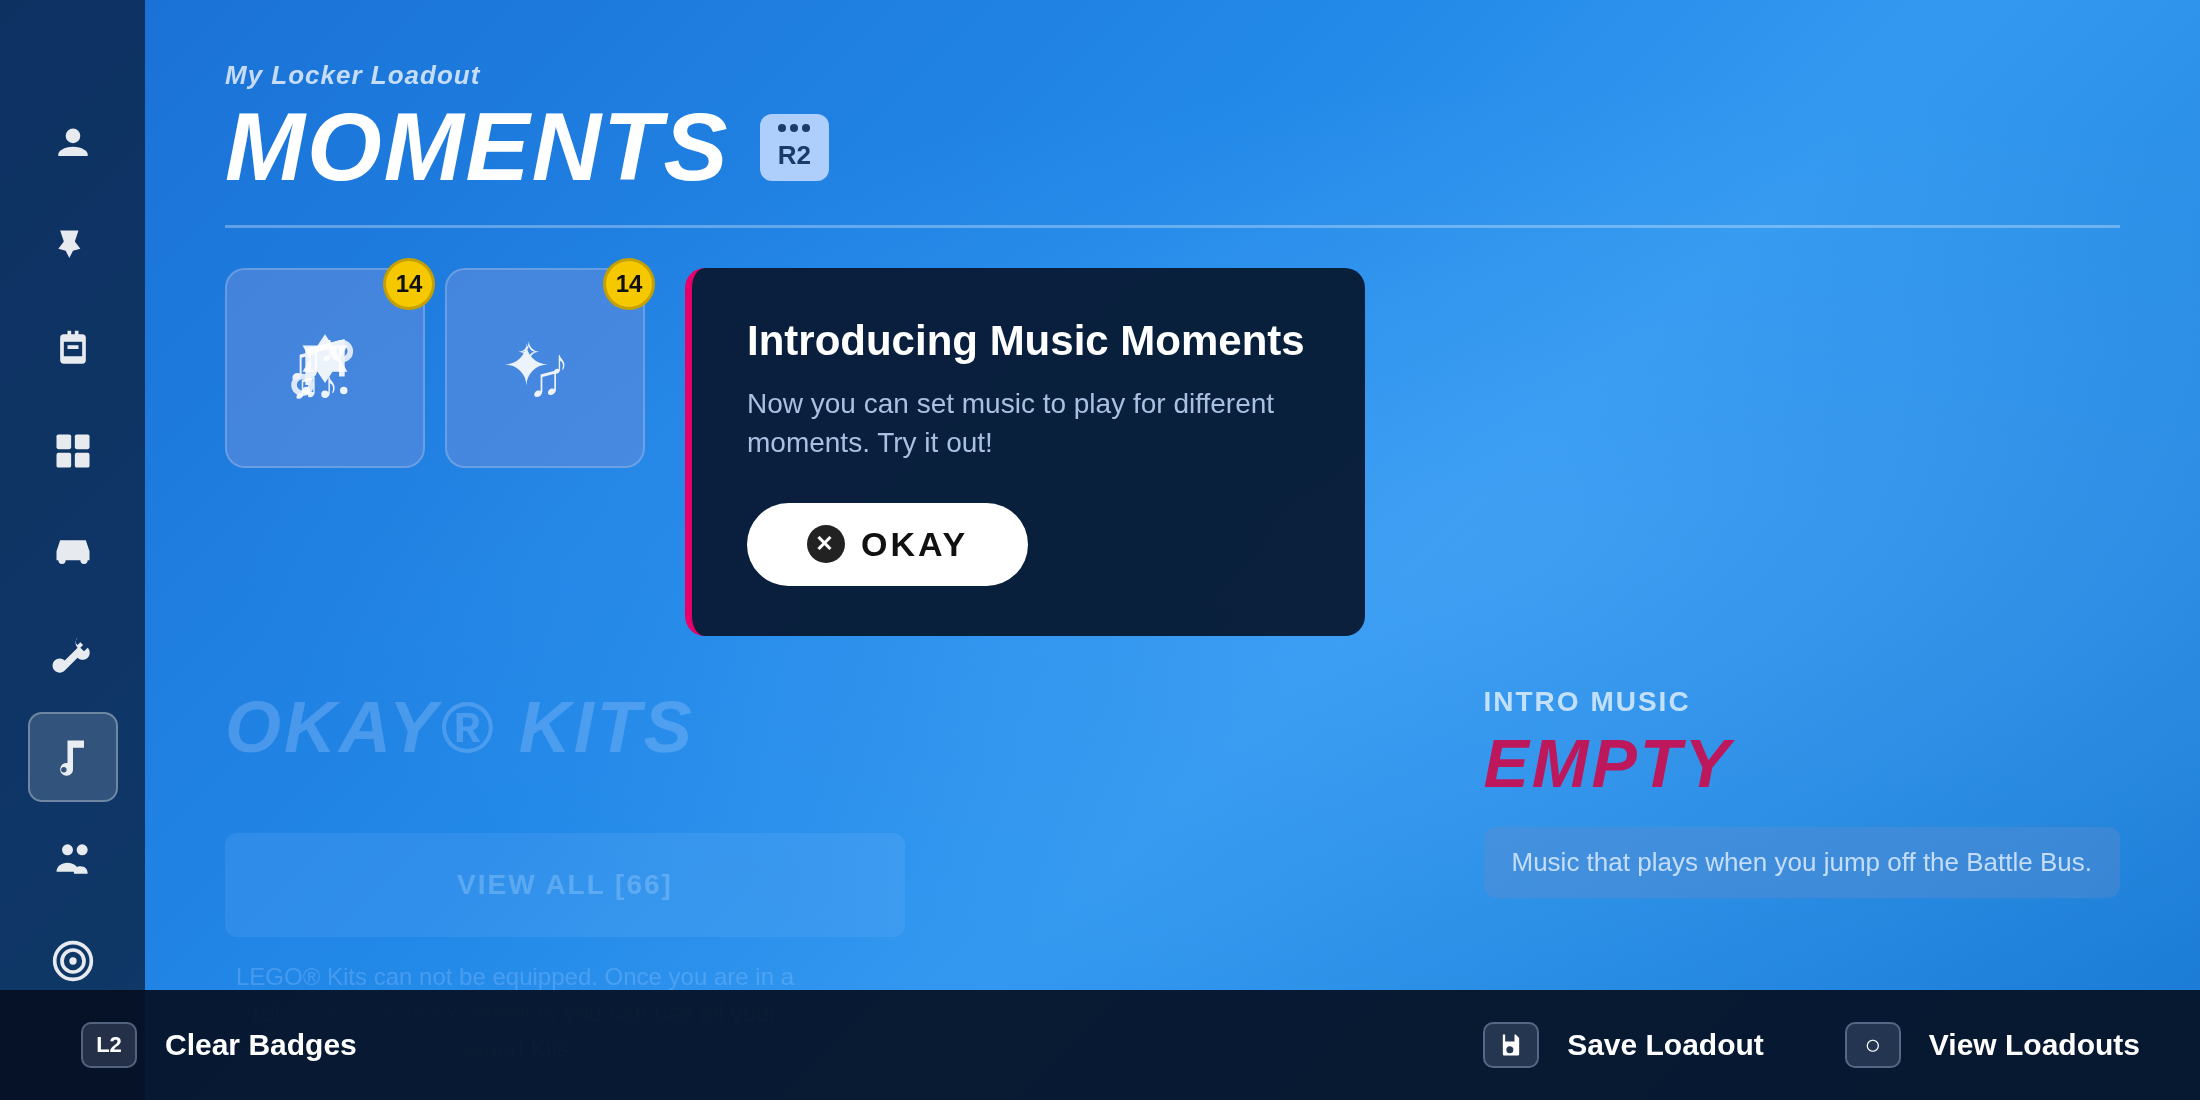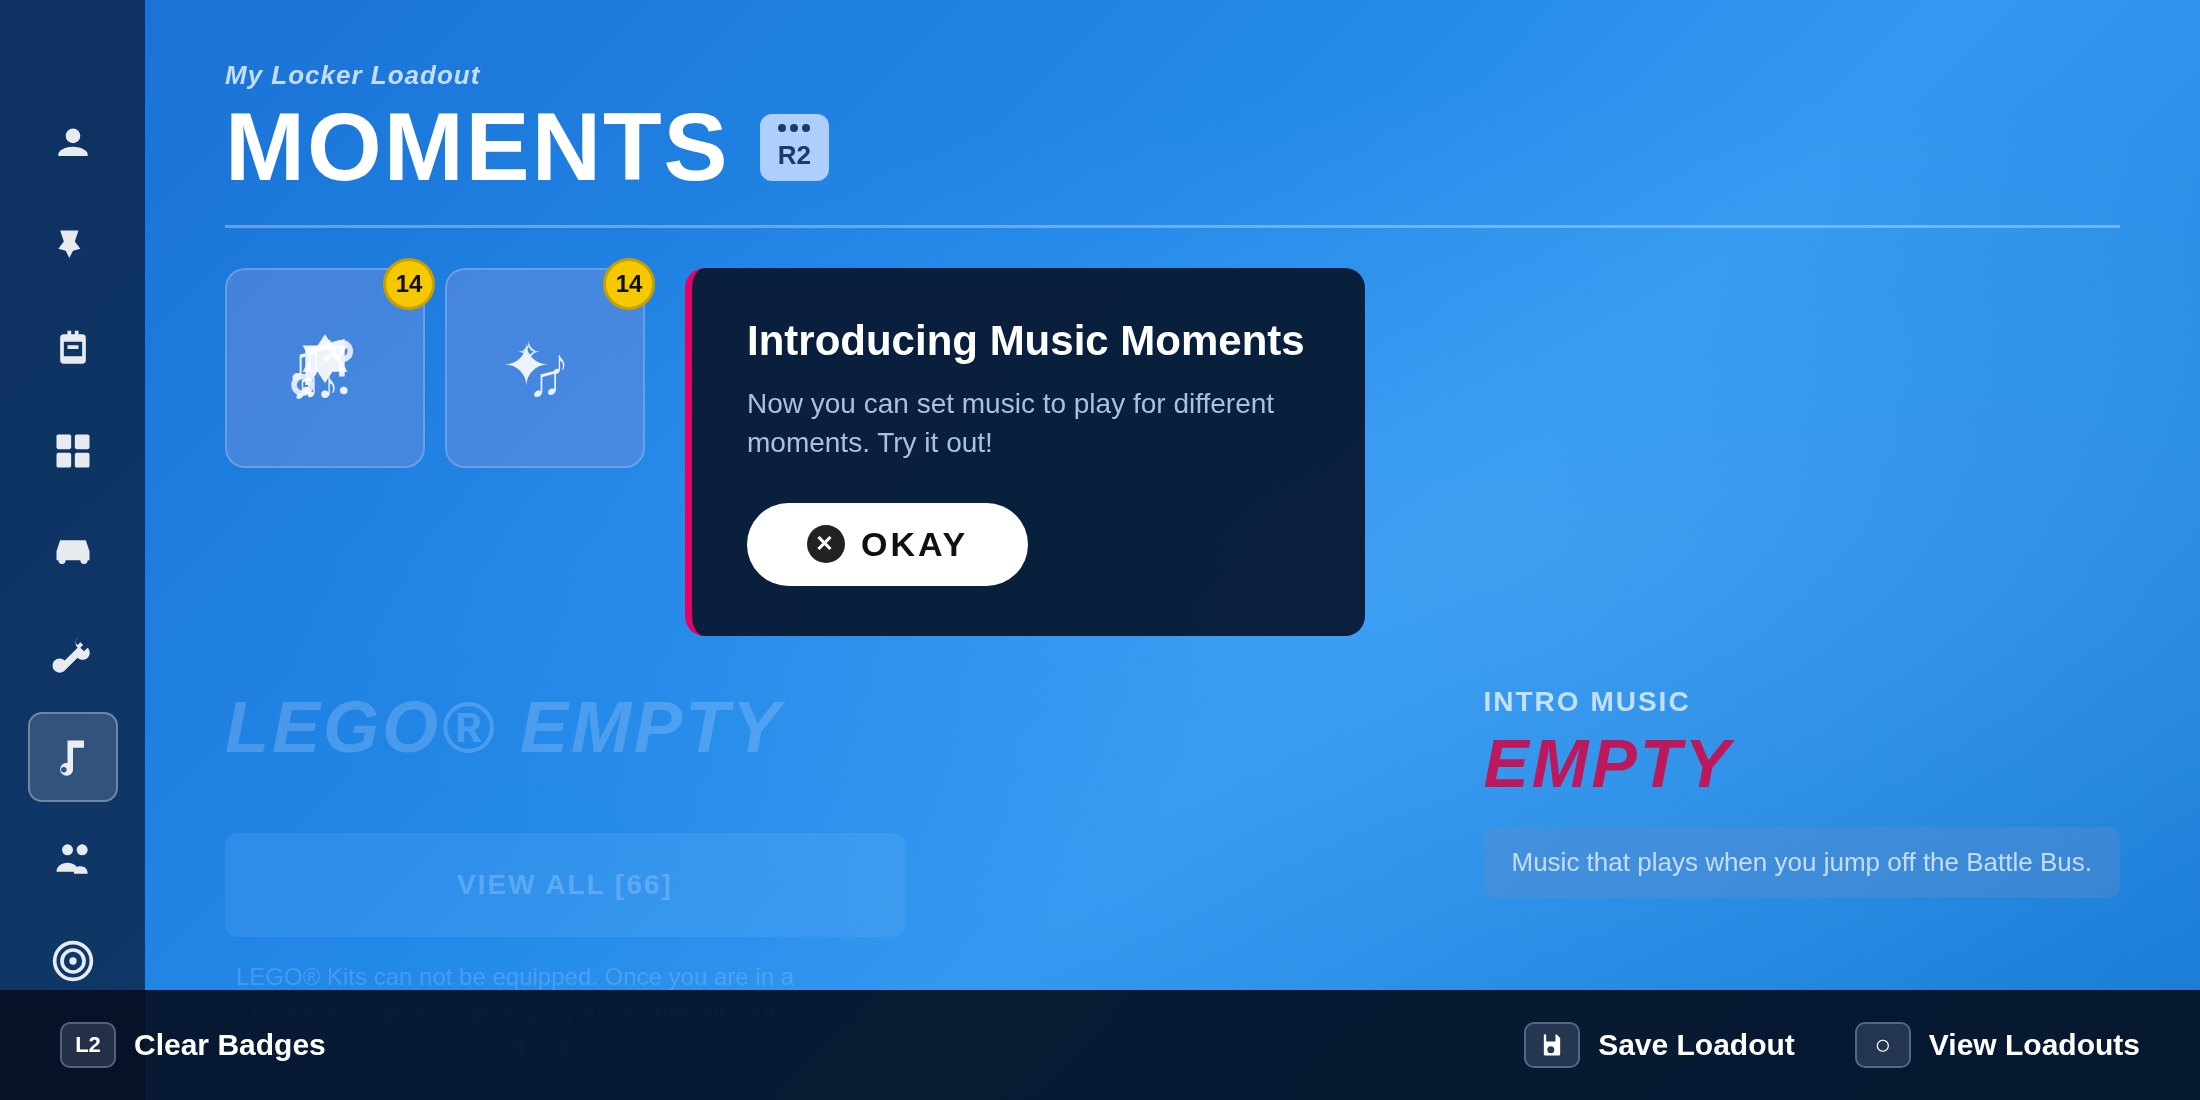--- a/index.html
+++ b/index.html
@@ -84,20 +84,21 @@
       display: flex;
       align-items: center;
       gap: 30px;
       margin-bottom: 30px;
     }
 
     .page-title {
       color: white;
       font-size: 96px;
       font-weight: 900;
+      font-style: italic;
       letter-spacing: 2px;
       text-transform: uppercase;
       line-height: 1;
     }
 
     .r2-badge {
       background: rgba(200,220,255,0.85);
       border-radius: 12px;
       padding: 10px 18px;
       display: flex;
@@ -323,22 +324,23 @@
       background: rgba(5, 15, 35, 0.92);
       display: flex;
       align-items: center;
       justify-content: space-between;
       padding: 0 60px;
     }
 
     .bottom-btn {
       display: flex;
       align-items: center;
-      gap: 18px;
+      gap: 28px;
       cursor: pointer;
+      margin-left: 21px;
     }
 
     .btn-badge {
       background: rgba(200,220,255,0.15);
       border: 2px solid rgba(200,220,255,0.3);
       border-radius: 10px;
       width: 56px;
       height: 46px;
       display: flex;
       align-items: center;
@@ -484,21 +486,21 @@
       <button class="okay-btn">
         <div class="x-icon">✕</div>
         <span>OKAY</span>
       </button>
     </div>
   </div>
 
   <div class="lower-section">
 
     <div class="lego-section">
-      <div class="lego-title">LEGO® EMPTY</div>
+      <div class="lego-title">OKAY® KITS</div>
       <button class="view-all-btn">VIEW ALL [66]</button>
       <div class="lego-note">LEGO® Kits can not be equipped. Once you are in a relevant Fortnite experience, you can use all your owned Kits.</div>
     </div>
 
     <div class="intro-music-section">
       <div class="intro-label">INTRO MUSIC</div>
       <div class="intro-value">EMPTY</div>
       <div class="intro-desc">Music that plays when you jump off the Battle Bus.</div>
     </div>
 

